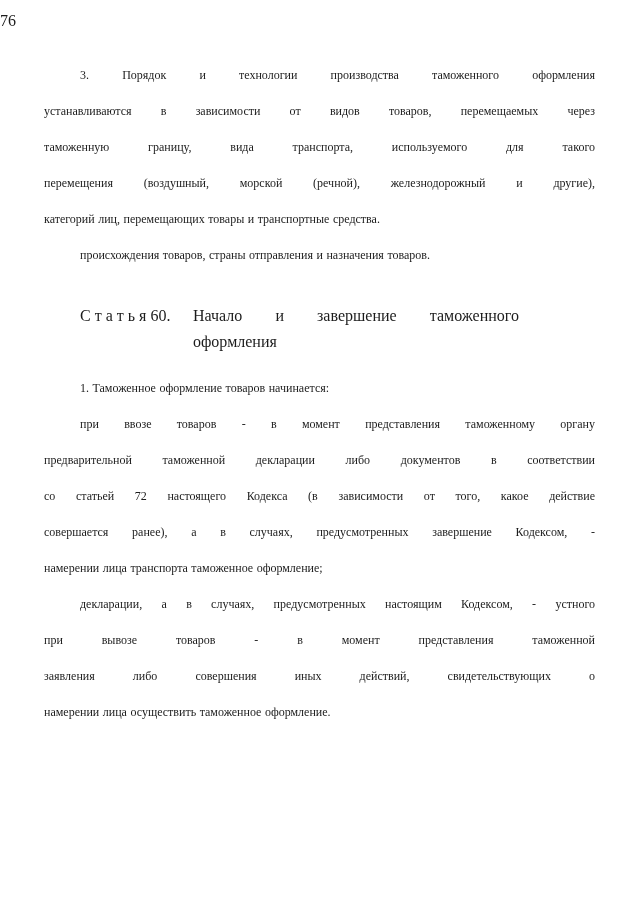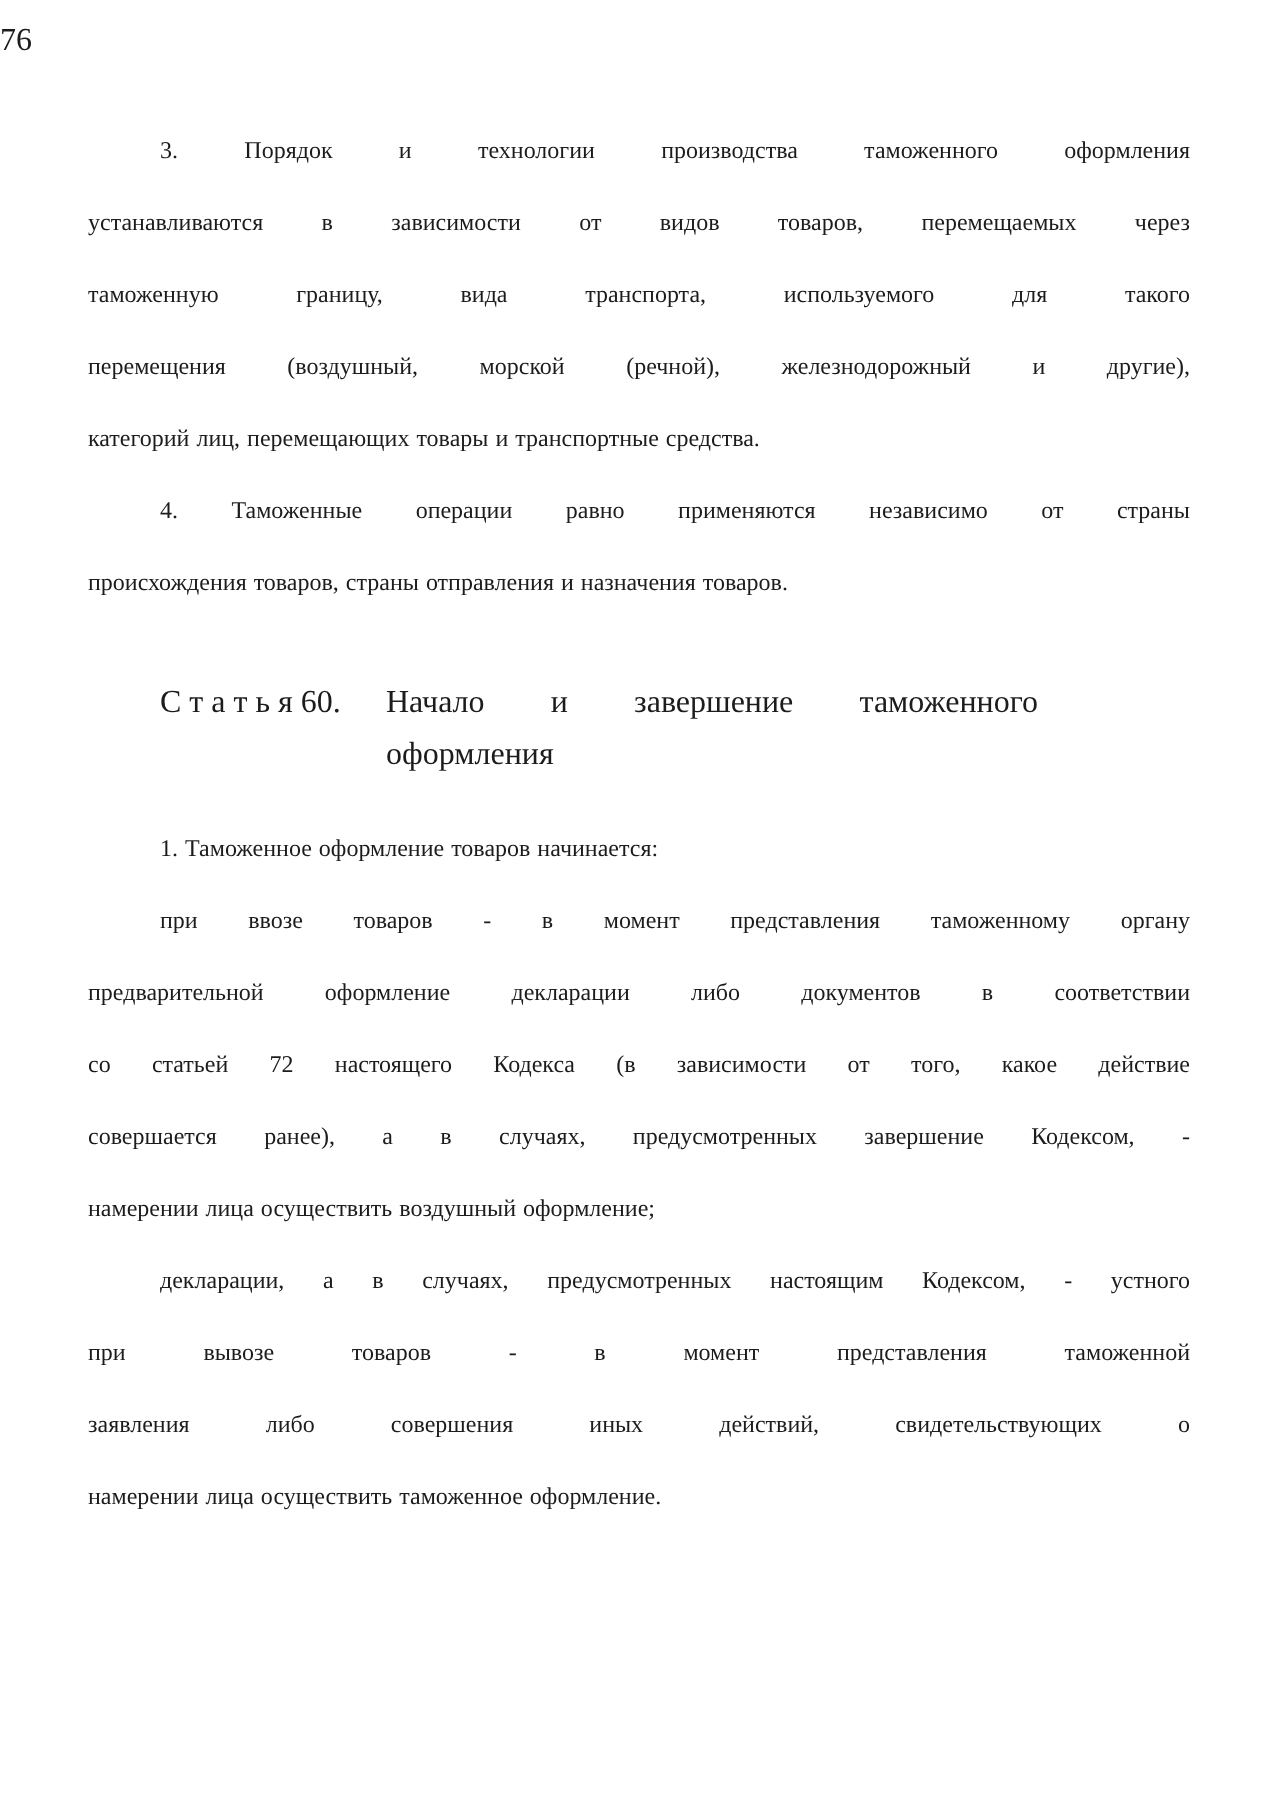--- a/index.html
+++ b/index.html
@@ -77,42 +77,41 @@
 
     <div class="para">
         <div class="tline">3. Порядок и технологии производства таможенного оформления</div>
         <div class="tline">устанавливаются в зависимости от видов товаров, перемещаемых через</div>
         <div class="tline">таможенную границу, вида транспорта, используемого для такого</div>
         <div class="tline">перемещения (воздушный, морской (речной), железнодорожный и другие),</div>
         <div class="tline tline-last">категорий лиц, перемещающих товары и транспортные средства.</div>
       </div>
 
     <div class="para">
-        <div class="tline">4. Таможенные операции равно применяются независимо от страны</div>
         <div class="tline tline-last">происхождения товаров, страны отправления и назначения товаров.</div>
       </div>
 
     <div class="heading">
       <div class="heading-label">С т а т ь я  60.</div>
       <div class="heading-title">
           <div class="tline">Начало и завершение таможенного</div>
           <div class="tline tline-last">оформления</div>
         </div>
     </div>
 
     <div class="para p1">
         <div class="tline tline-last">1. Таможенное оформление товаров начинается:</div>
       </div>
 
     <div class="para">
         <div class="tline">при ввозе товаров - в момент представления таможенному органу</div>
-        <div class="tline">предварительной оформление декларации либо документов в соответствии</div>
+        <div class="tline">предварительной таможенной декларации либо документов в соответствии</div>
         <div class="tline">со статьей 72 настоящего Кодекса (в зависимости от того, какое действие</div>
         <div class="tline">совершается ранее), а в случаях, предусмотренных завершение Кодексом, -</div>
-        <div class="tline tline-last">намерении лица осуществить воздушный оформление;</div>
+        <div class="tline tline-last">намерении лица транспорта таможенное оформление;</div>
       </div>
 
     <div class="para">
         <div class="tline">декларации, а в случаях, предусмотренных настоящим Кодексом, - устного</div>
         <div class="tline">при вывозе товаров - в момент представления таможенной</div>
         <div class="tline">заявления либо совершения иных действий, свидетельствующих о</div>
         <div class="tline tline-last">намерении лица осуществить таможенное оформление.</div>
       </div>
 
   </div>

